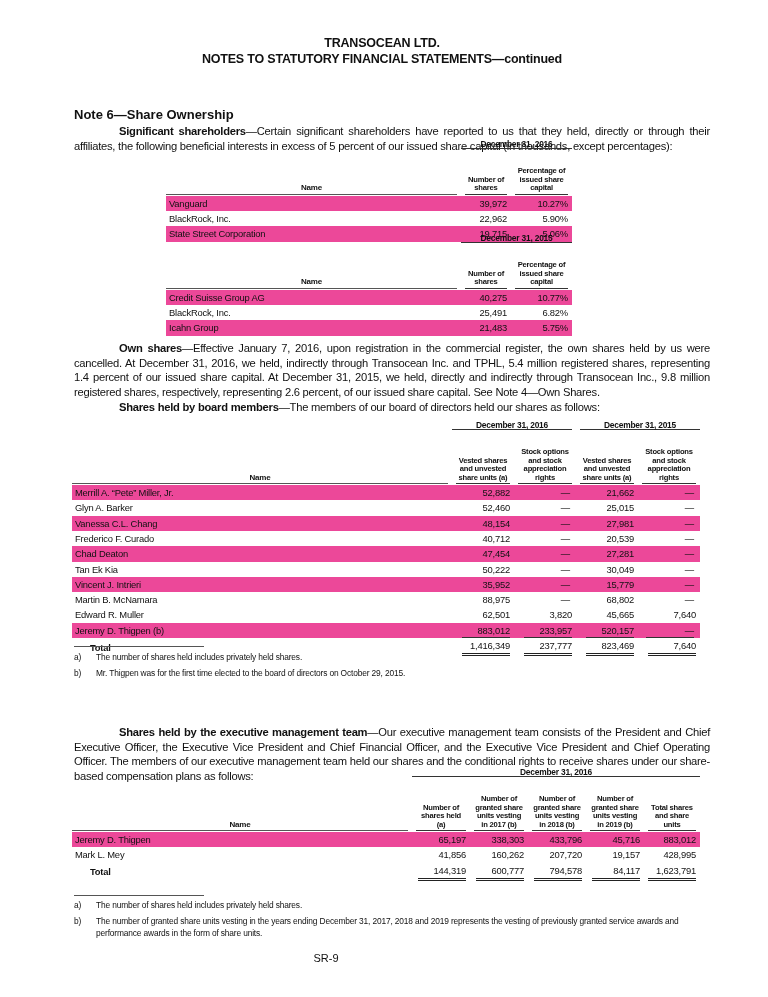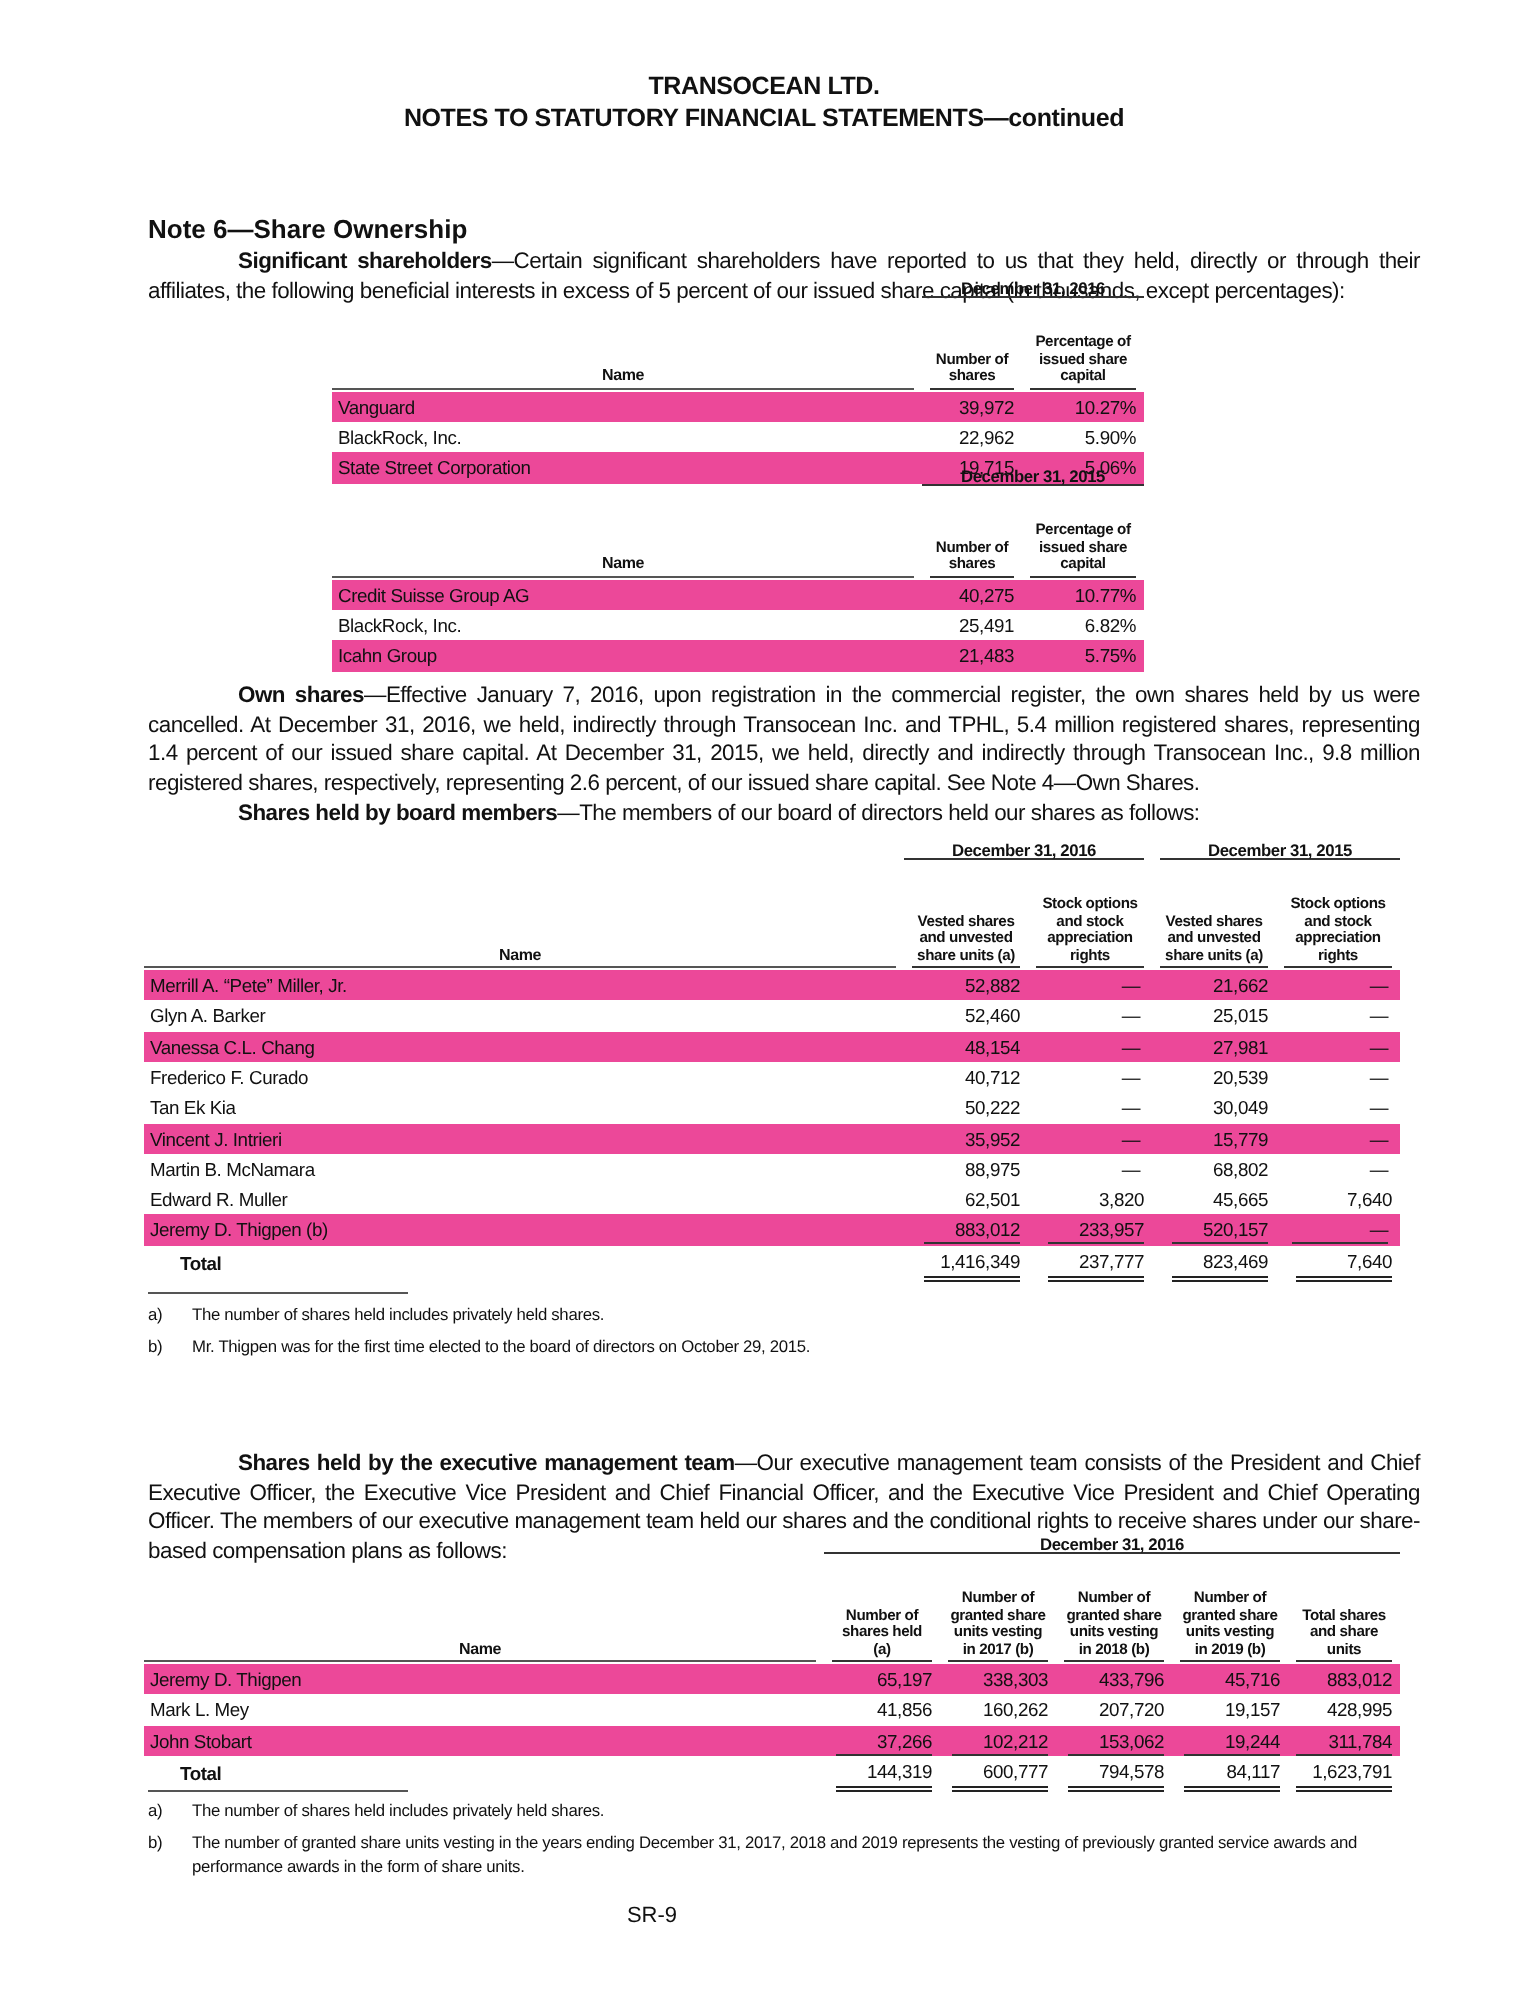--- a/index.html
+++ b/index.html
@@ -198,20 +198,27 @@
           <td class="num">27,981</td>
           <td class="num dash">—</td>
         </tr>
         <tr class="row">
           <td class="nm">Frederico F. Curado</td>
           <td class="num">40,712</td>
           <td class="num dash">—</td>
           <td class="num">20,539</td>
           <td class="num dash">—</td>
         </tr>
+        <tr class="row shade">
+          <td class="nm">Chad Deaton</td>
+          <td class="num">47,454</td>
+          <td class="num dash">—</td>
+          <td class="num">27,281</td>
+          <td class="num dash">—</td>
+        </tr>
         <tr class="row">
           <td class="nm">Tan Ek Kia</td>
           <td class="num">50,222</td>
           <td class="num dash">—</td>
           <td class="num">30,049</td>
           <td class="num dash">—</td>
         </tr>
         <tr class="row shade">
           <td class="nm">Vincent J. Intrieri</td>
           <td class="num">35,952</td>
@@ -309,28 +316,20 @@
           <td class="num">883,012</td>
         </tr>
         <tr class="row">
           <td class="nm">Mark L. Mey</td>
           <td class="num">41,856</td>
           <td class="num">160,262</td>
           <td class="num">207,720</td>
           <td class="num">19,157</td>
           <td class="num">428,995</td>
         </tr>
-        <tr class="row shade last">
-          <td class="nm">John Stobart</td>
-          <td class="num"><span>37,266</span></td>
-          <td class="num"><span>102,212</span></td>
-          <td class="num"><span>153,062</span></td>
-          <td class="num"><span>19,244</span></td>
-          <td class="num"><span>311,784</span></td>
-        </tr>
         <tr class="total">
           <td class="nm">Total</td>
           <td class="num"><span>144,319</span></td>
           <td class="num"><span>600,777</span></td>
           <td class="num"><span>794,578</span></td>
           <td class="num"><span>84,117</span></td>
           <td class="num"><span>1,623,791</span></td>
         </tr>
       </tbody>
   </table>

